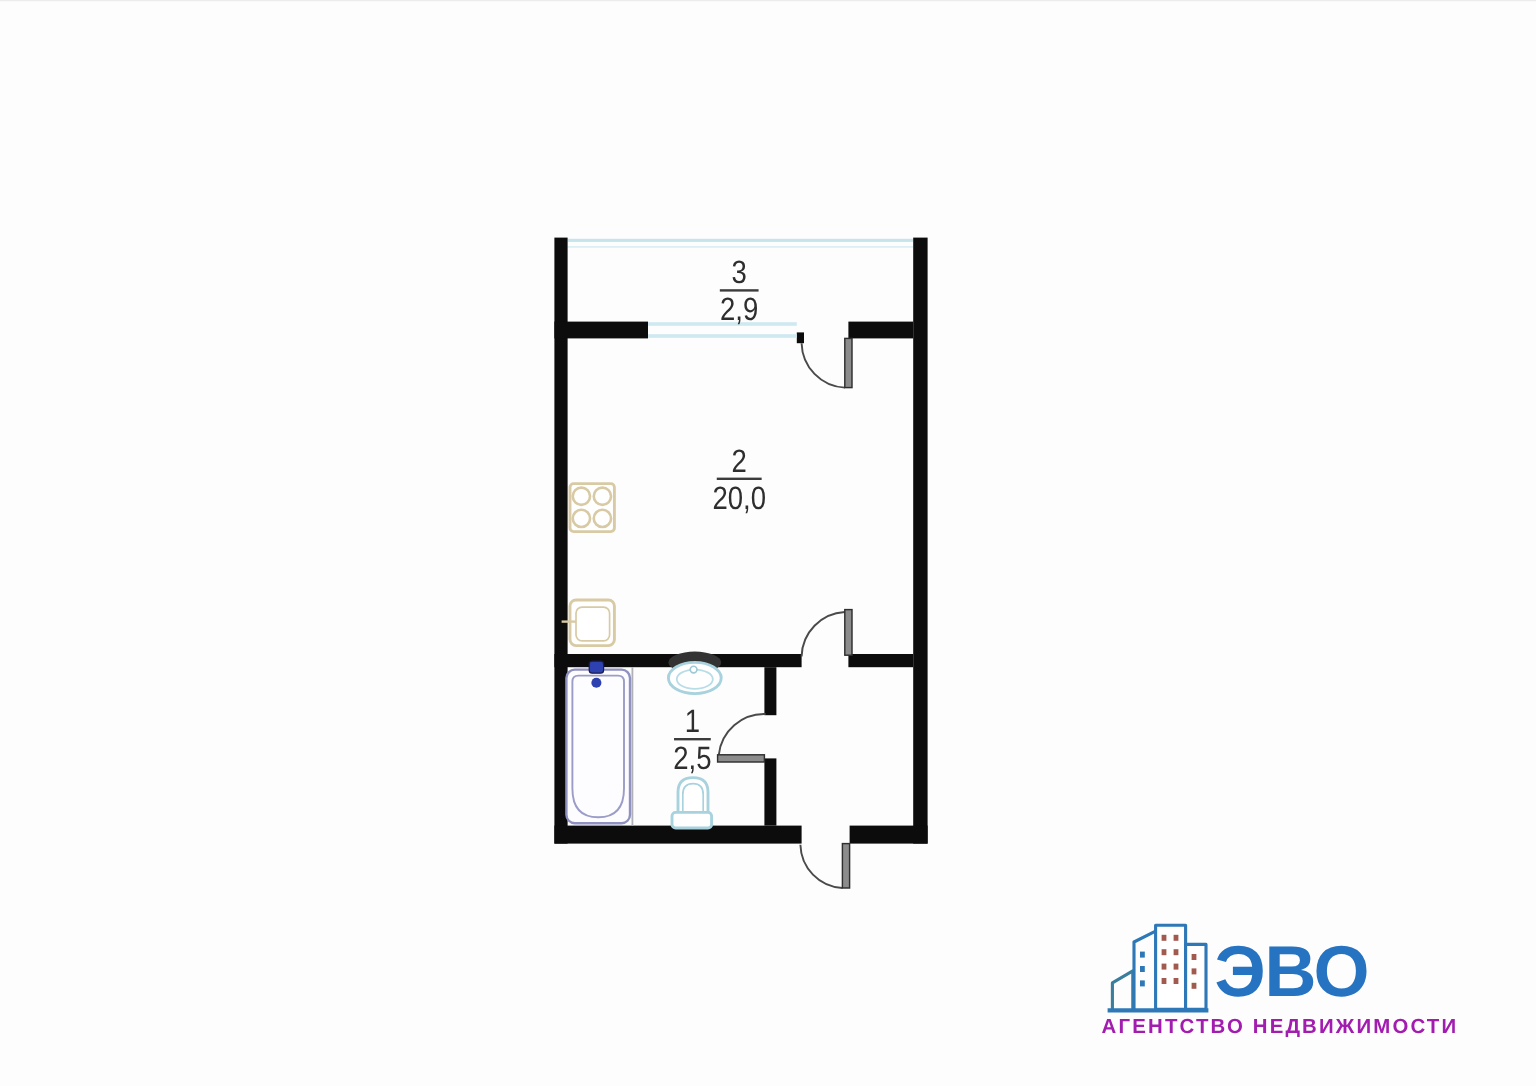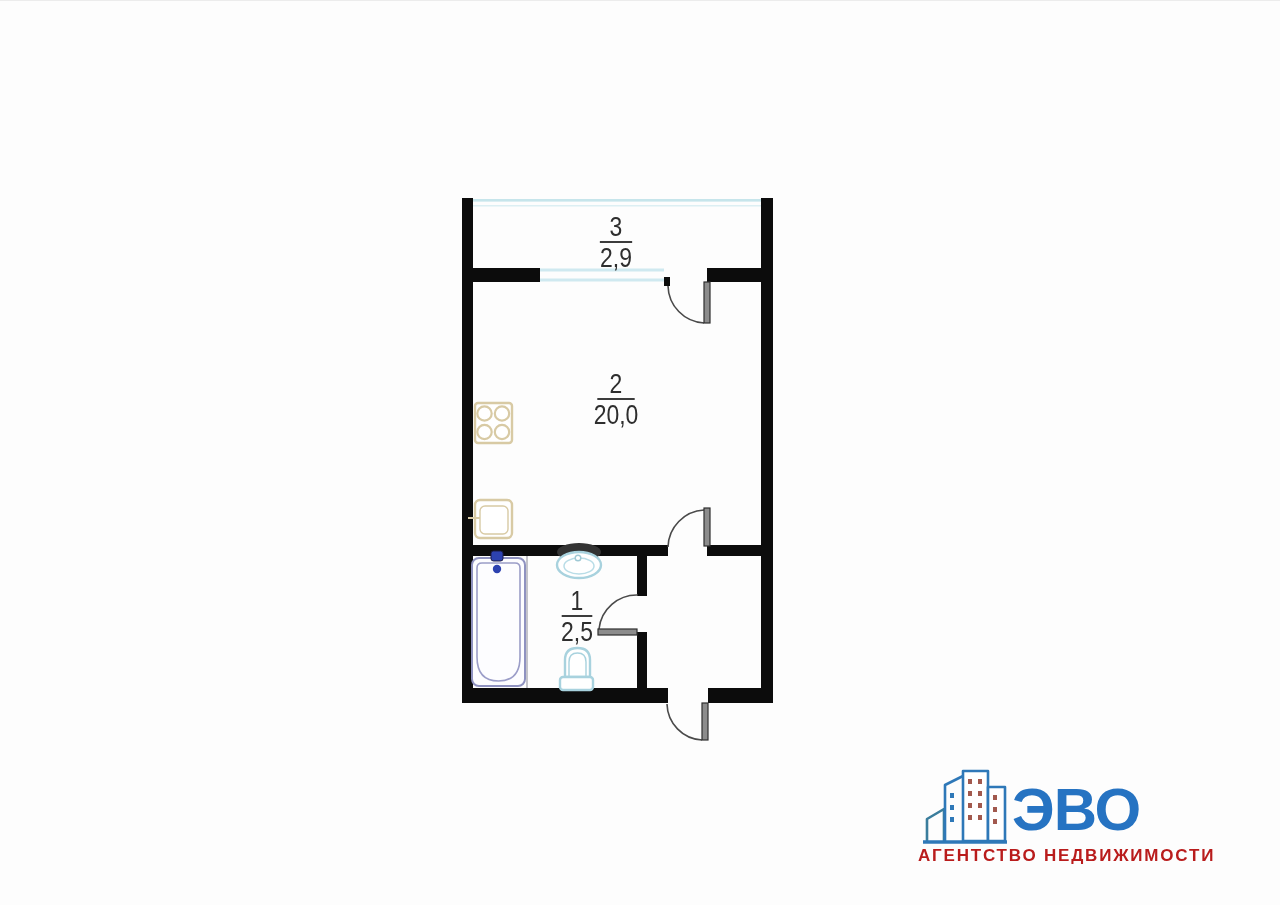--- a/index.html
+++ b/index.html
@@ -26,21 +26,21 @@
   
   .logo-icon{position:absolute;left:920px;top:764px;}
   .brand{
     position:absolute;left:1012px;top:769px;
     font-size:60px;font-weight:800;
     color:#2673c2;letter-spacing:-1px;line-height:80px;
   }
   .tagline{
     position:absolute;left:918px;top:845px;
     font-size:17px;font-weight:700;
-    color:#b91c1c;letter-spacing:1.8px;white-space:nowrap;
+    color:#a21caf;letter-spacing:1.8px;white-space:nowrap;
   }
 </style>
 </head>
 <body>
 
 <svg id="plan-svg" width="1280" height="905" viewBox="0 0 1280 905">
 
   <g>
     <rect x="473" y="198" width="288" height="2.6" fill="#c6e5eb"></rect>
     <rect x="473" y="204" width="288" height="1.5" fill="#dceff3"></rect>

